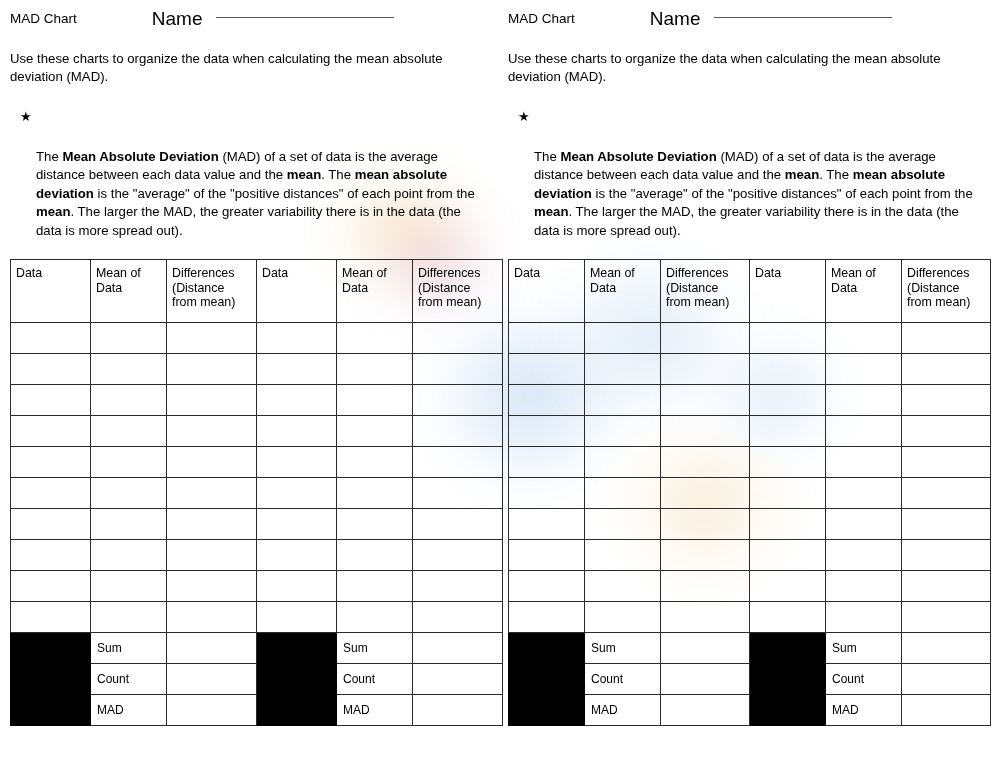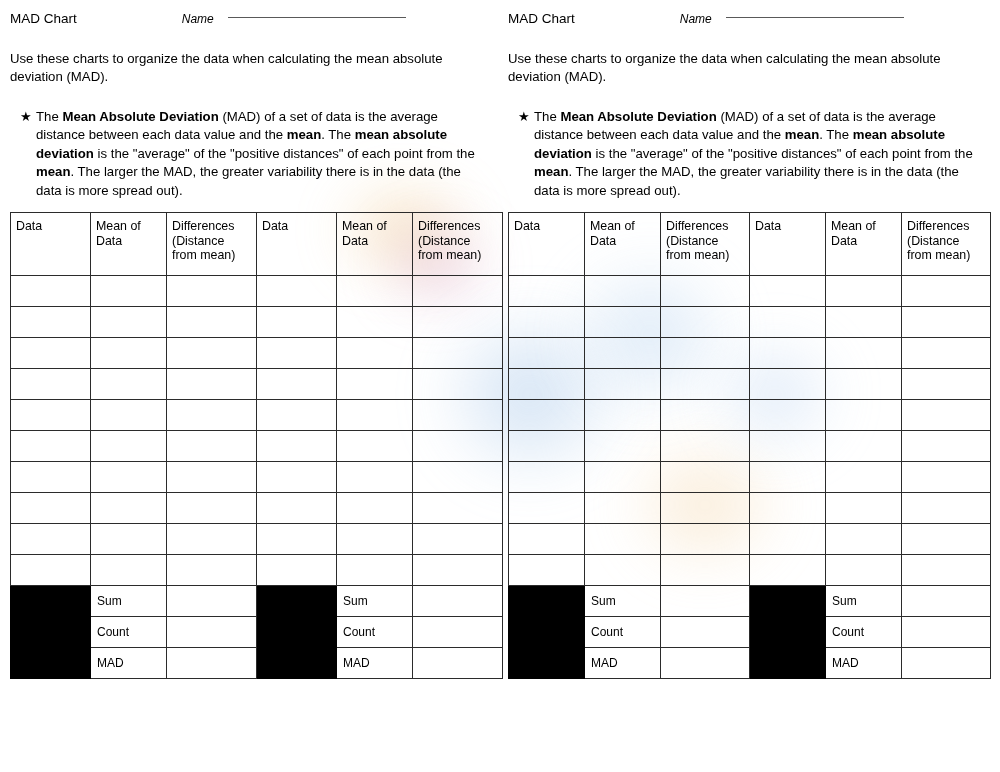--- a/index.html
+++ b/index.html
@@ -59,25 +59,24 @@
     padding-top: 8px;
     box-sizing: border-box;
     gap: 8px;
   }
   .head-title {
     font-size: 13.5px;
     line-height: 16px;
     white-space: nowrap;
   }
   .head-name-label {
-    font-size: 12px;
+    font-size: 19px;
     line-height: 16px;
-    margin-left: 97px;
+    margin-left: 67px;
     white-space: nowrap;
-    font-style: italic;
   }
   .head-rule {
     flex: 0 0 auto;
     width: 178px;
     height: 0;
     border-bottom: 1.5px solid #595959;
     margin-left: 6px;
     margin-bottom: 3px;
   }
 
@@ -100,28 +99,29 @@
     font-size: 13px;
     line-height: 18px;
     text-align: left;
     padding-left: 10px;
     box-sizing: border-box;
   }
   .bullet-text {
     font-size: 13.2px;
     line-height: 18.4px;
     width: 440px;
+    margin-top: 40px;
   }
   .bullet-text b { font-weight: bold; }
 
   
   .mad-table {
     border-collapse: collapse;
     table-layout: fixed;
-    margin-top: 12px;
+    margin-top: 19px;
     width: 492px;
     background: transparent;
   }
   .sheet.right .mad-table { width: 483px; }
 
   .mad-table td, .mad-table th {
     border: 1.4px solid #2b2b2b;
     padding: 0;
     background: transparent;
     vertical-align: top;

